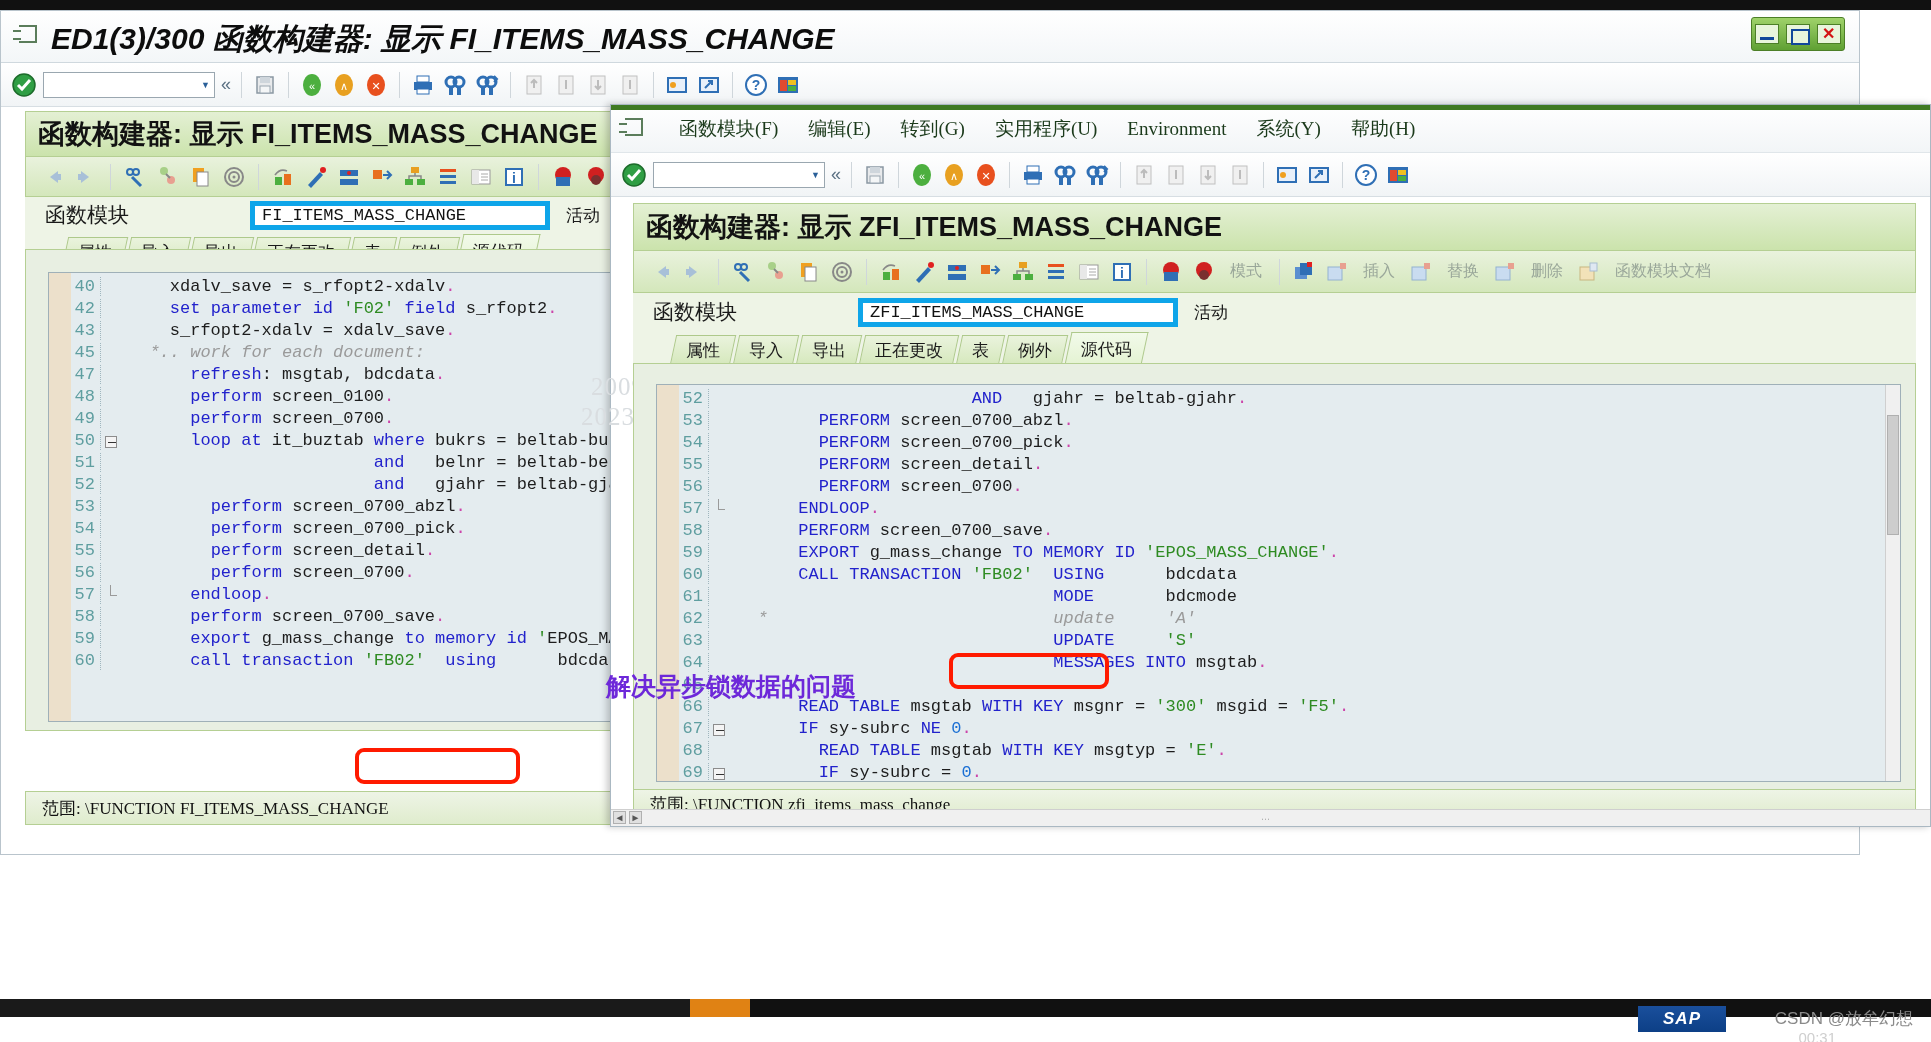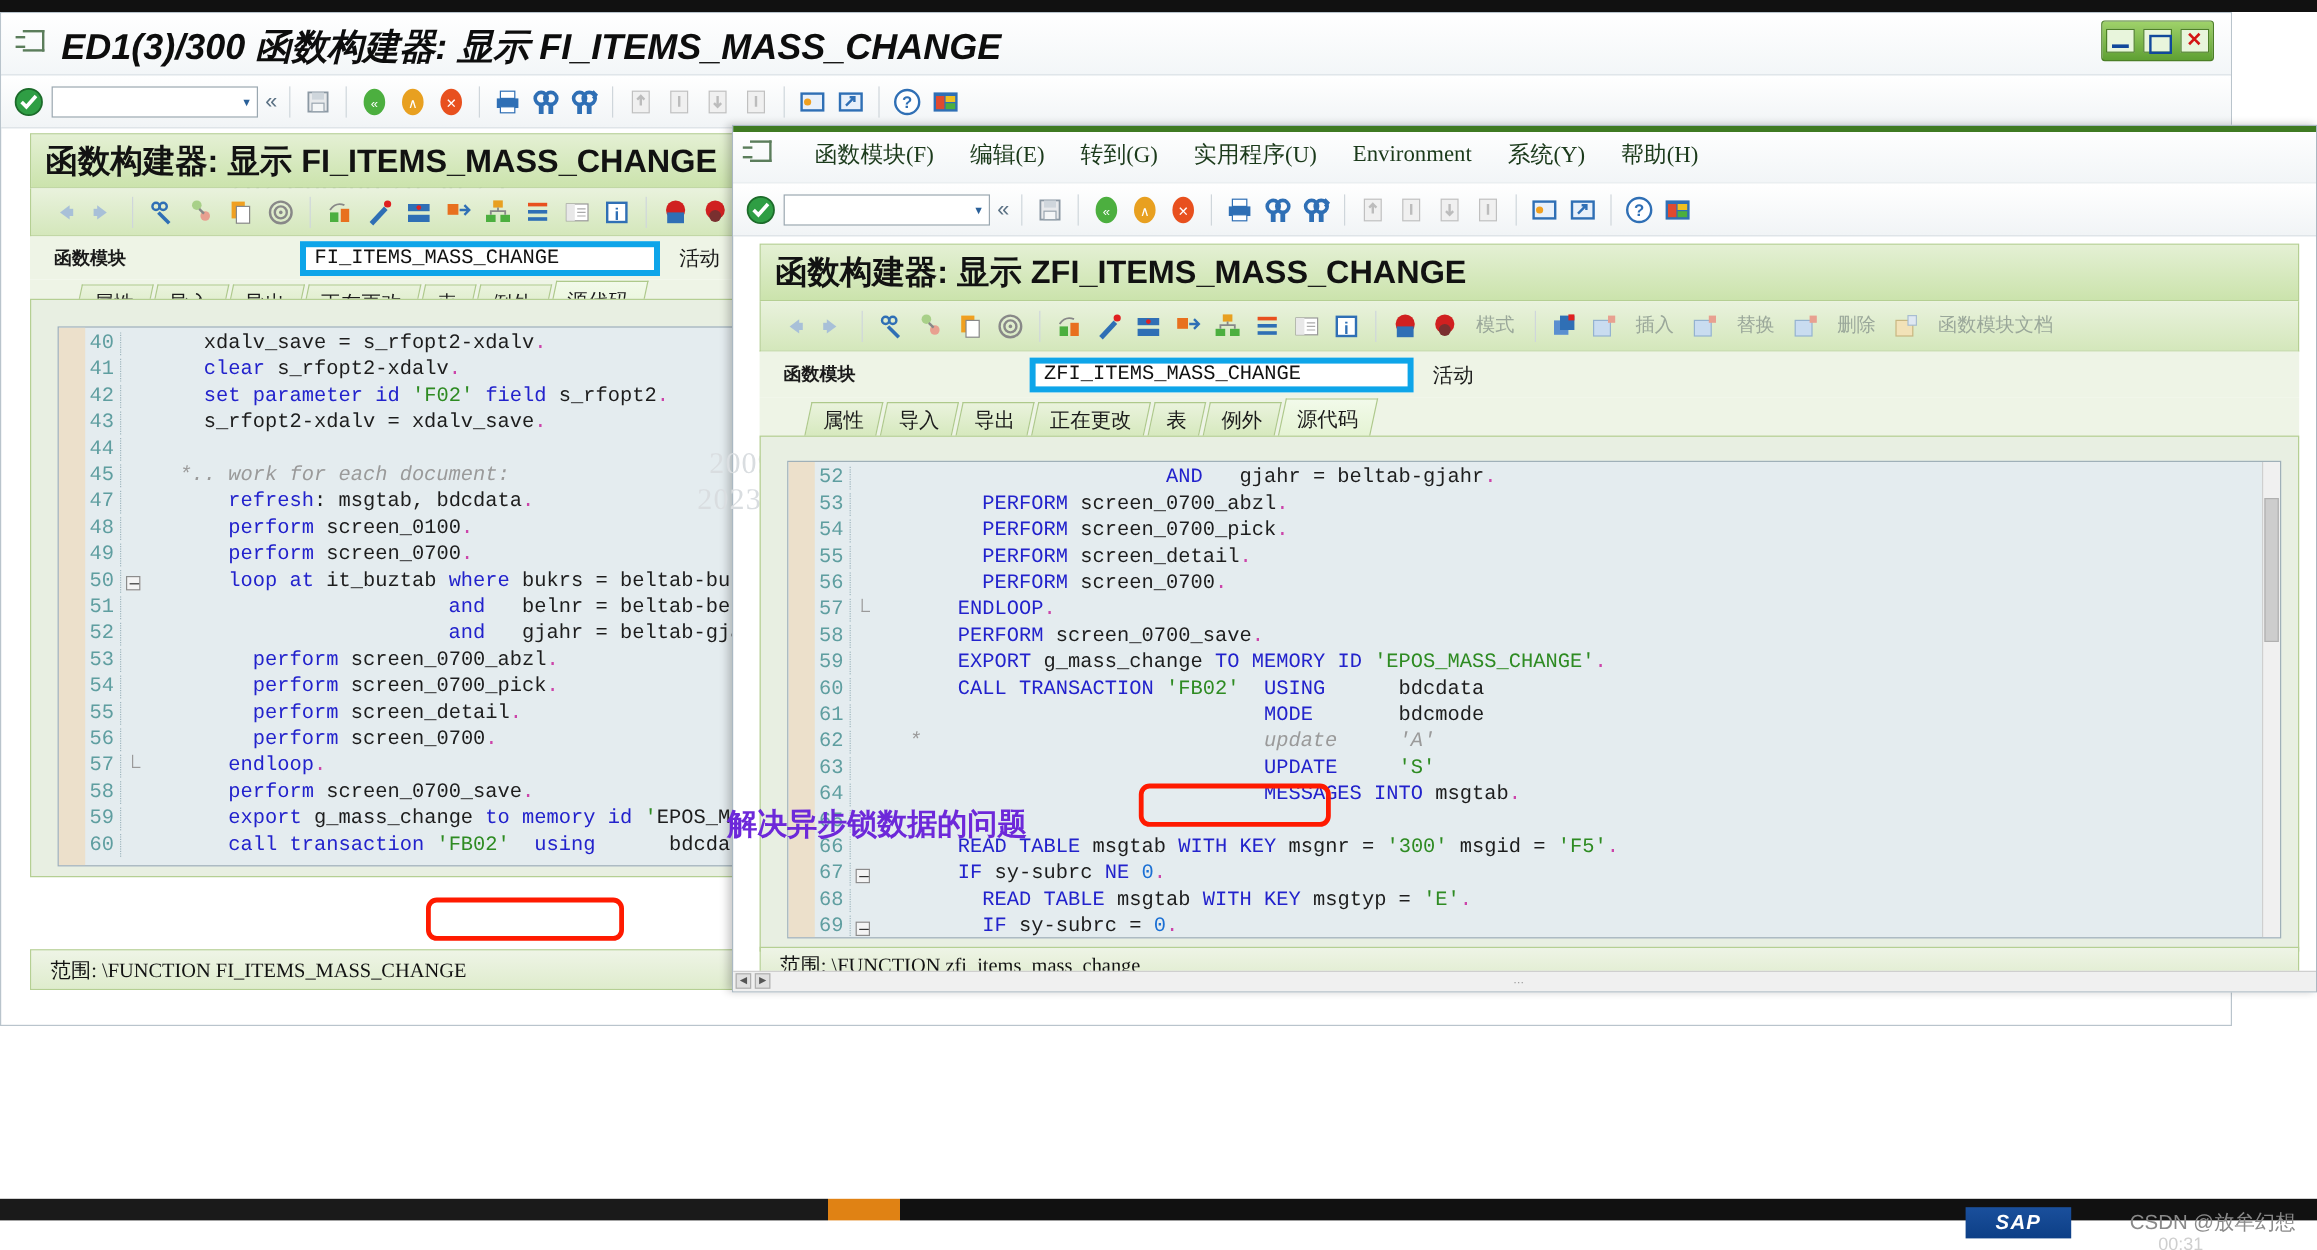--- a/index.html
+++ b/index.html
@@ -93,21 +93,21 @@
   }
   .appbtnbar {
     background:linear-gradient(#e9f2dd,#d4e7bb);
     border-left:1px solid #b5cf93;border-right:1px solid #b5cf93;border-bottom:1px solid #b5cf93;
     display:flex;align-items:center;gap:7px;padding-left:14px;
   }
   .appbtnbar .lbl { font-size:16px;color:#9aa79a;margin:0 6px;white-space:nowrap;}
 
   
   .fieldrow { display:flex;align-items:center;background:#eef4e6;padding-left:20px; }
-  .fieldrow .flabel { font-size:15px;color:#1a1a1a;width:205px; font-family:"Liberation Serif",serif;font-weight:bold;}
+  .fieldrow .flabel { font-size:21px;color:#1a1a1a;width:205px; font-family:"Liberation Serif",serif;}
   .fieldrow .finput {
     height:29px;background:#fff;border:5px solid #0ea5e9;
     font-family:"Liberation Mono","DejaVu Sans Mono",monospace;
     font-size:17px;color:#111;display:flex;align-items:center;padding-left:7px;
   }
   .fieldrow .fstat { font-size:17px;color:#1a1a1a;margin-left:16px;font-family:"Liberation Serif",serif;}
 
   
   .tabs { display:flex;align-items:flex-end;background:#eef4e6;padding-left:40px;height:34px;}
   .tab {
@@ -449,24 +449,22 @@
       <div class="tab active">
           <span>源代码</span>
         </div>
     </div>
 
     <div class="codewrap abs" style="left:24px;top:238px;width:1128px;height:482px;">
       <div class="codebox" style="position:absolute;left:22px;top:22px;width:1090px;height:450px;">
         <div class="gutter-bg"></div>
         <div id="code-back" style="position:relative;padding-top:4px;">
             <div class="codeline"><span class="ln">40</span><span class="foldcol"></span><span class="src">    xdalv_save = s_rfopt2-xdalv<span class="dot">.</span></span></div>
-            <div class="codeline"><span class="ln">41</span><span class="foldcol"></span><span class="src">    <span class="kw">clear</span> s_rfopt2-xdalv<span class="dot">.</span></span></div>
             <div class="codeline"><span class="ln">42</span><span class="foldcol"></span><span class="src">    <span class="kw">set</span> <span class="kw">parameter</span> <span class="kw">id</span> <span class="str">'F02'</span> <span class="kw">field</span> s_rfopt2<span class="dot">.</span></span></div>
             <div class="codeline"><span class="ln">43</span><span class="foldcol"></span><span class="src">    s_rfopt2-xdalv = xdalv_save<span class="dot">.</span></span></div>
-            <div class="codeline"><span class="ln">44</span><span class="foldcol"></span><span class="src"></span></div>
             <div class="codeline"><span class="ln">45</span><span class="foldcol"></span><span class="src"><span class="cmt">  *.. work for each document:</span></span></div>
             <div class="codeline"><span class="ln">47</span><span class="foldcol"><span class="foldline"></span></span><span class="src">      <span class="kw">refresh</span>: msgtab, bdcdata<span class="dot">.</span></span></div>
             <div class="codeline"><span class="ln">48</span><span class="foldcol"><span class="foldline"></span></span><span class="src">      <span class="kw">perform</span> screen_0100<span class="dot">.</span></span></div>
             <div class="codeline"><span class="ln">49</span><span class="foldcol"><span class="foldline"></span></span><span class="src">      <span class="kw">perform</span> screen_0700<span class="dot">.</span></span></div>
             <div class="codeline"><span class="ln">50</span><span class="foldcol"><span class="foldbox"></span><span class="foldline" style="top:16px"></span></span><span class="src">      <span class="kw">loop</span> <span class="kw">at</span> it_buztab <span class="kw">where</span> bukrs = beltab-bukrs</span></div>
             <div class="codeline"><span class="ln">51</span><span class="foldcol"><span class="foldline"></span></span><span class="src">                        <span class="kw">and</span>   belnr = beltab-belnr</span></div>
             <div class="codeline"><span class="ln">52</span><span class="foldcol"><span class="foldline"></span></span><span class="src">                        <span class="kw">and</span>   gjahr = beltab-gjahr<span class="dot">.</span></span></div>
             <div class="codeline"><span class="ln">53</span><span class="foldcol"><span class="foldline"></span></span><span class="src">        <span class="kw">perform</span> screen_0700_abzl<span class="dot">.</span></span></div>
             <div class="codeline"><span class="ln">54</span><span class="foldcol"><span class="foldline"></span></span><span class="src">        <span class="kw">perform</span> screen_0700_pick<span class="dot">.</span></span></div>
             <div class="codeline"><span class="ln">55</span><span class="foldcol"><span class="foldline"></span></span><span class="src">        <span class="kw">perform</span> screen_detail<span class="dot">.</span></span></div>

